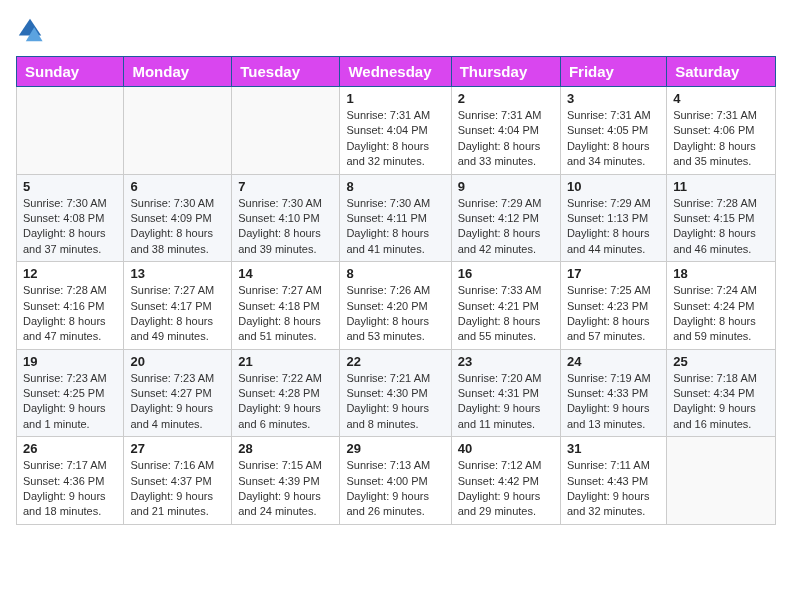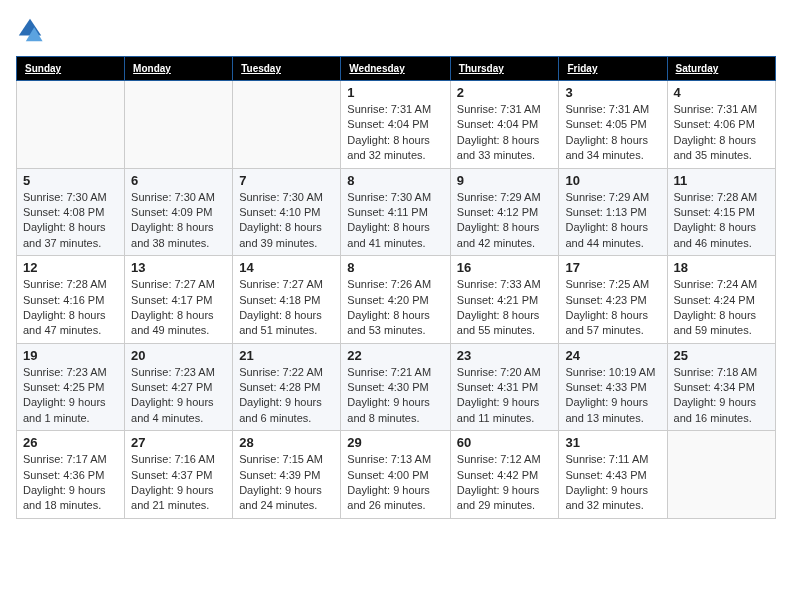--- a/index.html
+++ b/index.html
@@ -50,28 +50,27 @@
     }
     .location {
       font-size: 15px;
       color: #333;
     }
     .calendar {
       width: 100%;
       border-collapse: collapse;
     }
     .calendar th {
-      background-color: #000000;
+      background-color: #d946ef;
       color: #fff;
       text-align: left;
       padding: 6px 8px;
-      font-size: 10px;
+      font-size: 15px;
       font-weight: bold;
       border: 1px solid #1e5a9c;
-      text-decoration: underline;
     }
     .calendar td {
       vertical-align: top;
       border: 1px solid #ccc;
       padding: 4px 6px;
       width: 113px;
       min-height: 80px;
       background: #fff;
     }
     .calendar tr:nth-child(even) td {
@@ -269,21 +268,21 @@
 Daylight: 9 hours and 8 minutes.</div>
         </td>
         <td>
           <span class="day-num">23</span>
           <div class="day-info">Sunrise: 7:20 AM
 Sunset: 4:31 PM
 Daylight: 9 hours and 11 minutes.</div>
         </td>
         <td>
           <span class="day-num">24</span>
-          <div class="day-info">Sunrise: 10:19 AM
+          <div class="day-info">Sunrise: 7:19 AM
 Sunset: 4:33 PM
 Daylight: 9 hours and 13 minutes.</div>
         </td>
         <td>
           <span class="day-num">25</span>
           <div class="day-info">Sunrise: 7:18 AM
 Sunset: 4:34 PM
 Daylight: 9 hours and 16 minutes.</div>
         </td>
       </tr>
@@ -306,21 +305,21 @@
 Sunset: 4:39 PM
 Daylight: 9 hours and 24 minutes.</div>
         </td>
         <td>
           <span class="day-num">29</span>
           <div class="day-info">Sunrise: 7:13 AM
 Sunset: 4:00 PM
 Daylight: 9 hours and 26 minutes.</div>
         </td>
         <td>
-          <span class="day-num">60</span>
+          <span class="day-num">40</span>
           <div class="day-info">Sunrise: 7:12 AM
 Sunset: 4:42 PM
 Daylight: 9 hours and 29 minutes.</div>
         </td>
         <td>
           <span class="day-num">31</span>
           <div class="day-info">Sunrise: 7:11 AM
 Sunset: 4:43 PM
 Daylight: 9 hours and 32 minutes.</div>
         </td>

